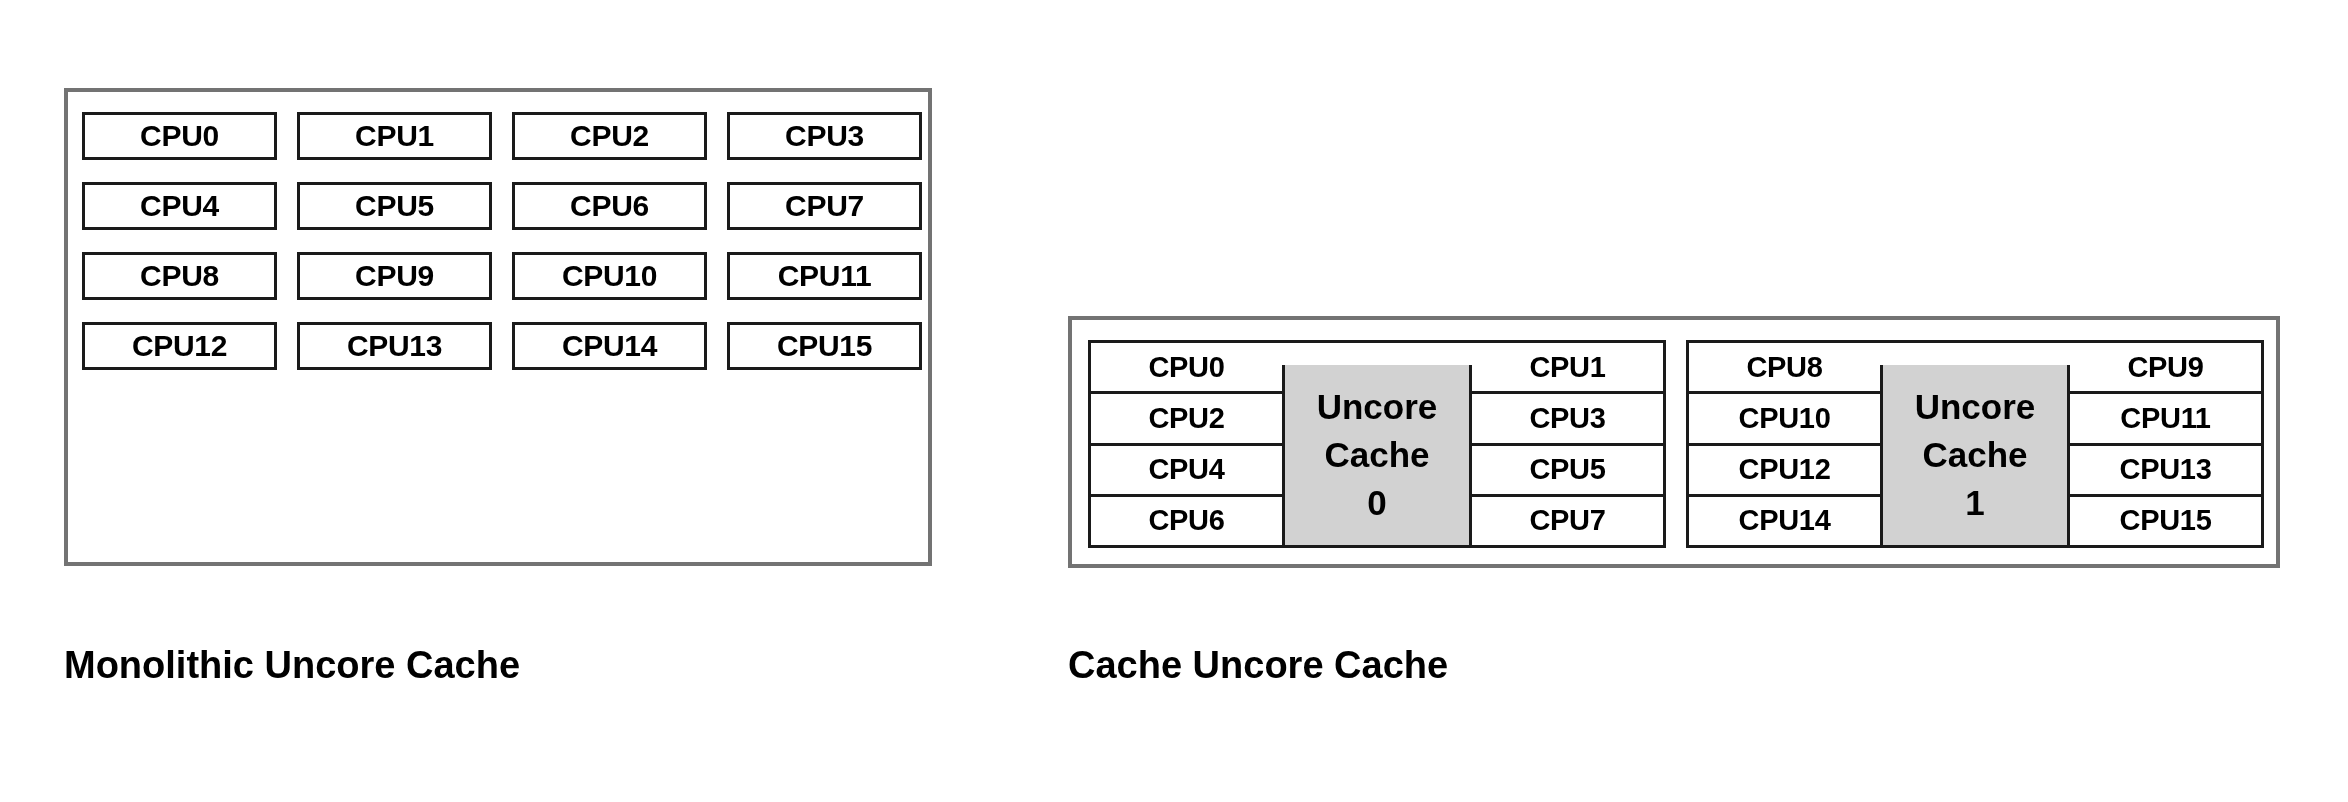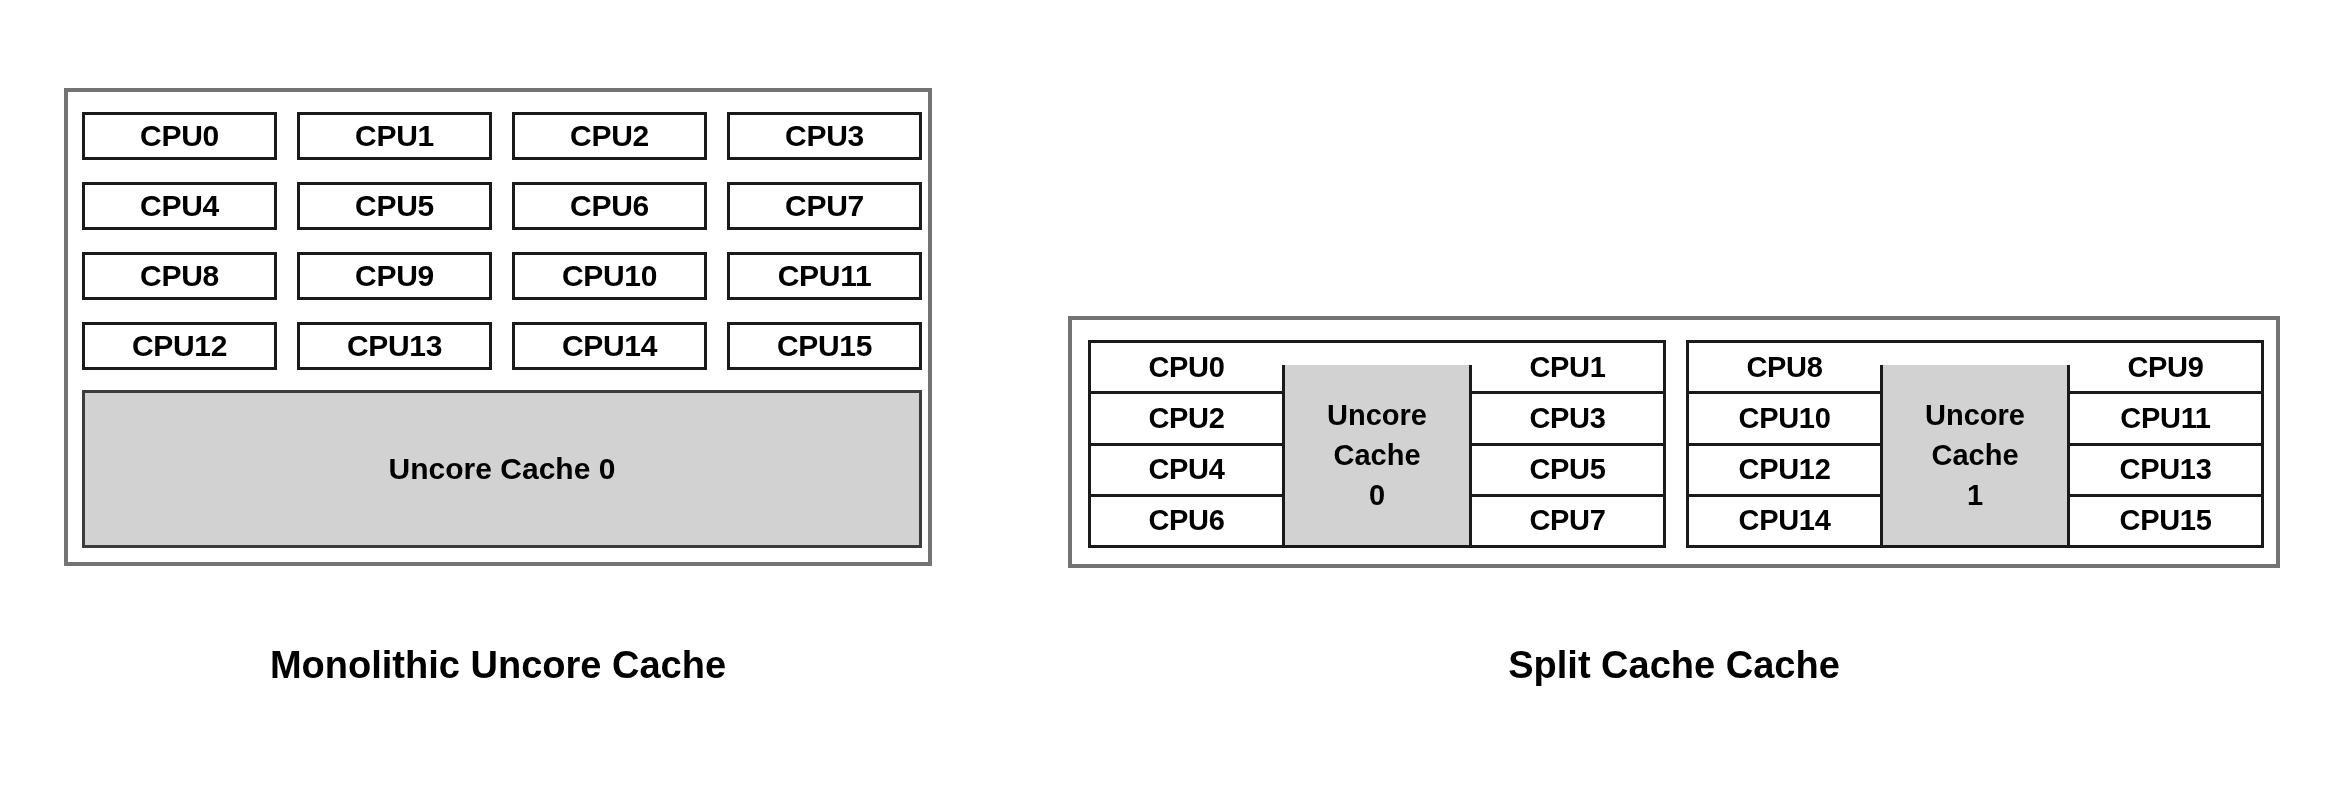--- a/index.html
+++ b/index.html
@@ -20,21 +20,21 @@
     position: absolute;
   }
   .chip-outline {
     position: absolute;
     box-sizing: border-box;
     border: 4px solid #737373;
     background: #ffffff;
   }
   .caption {
     position: absolute;
-    text-align: center;
+    text-align: left;
     font-weight: bold;
     color: #000000;
     white-space: nowrap;
   }
 
   
   #mono-outline {
     left: 64px;
     top: 88px;
     width: 868px;
@@ -136,21 +136,21 @@
   .split-cache {
     box-sizing: border-box;
     width: 190px;
     border-left: 3px solid #1a1a1a;
     border-right: 3px solid #1a1a1a;
     background: #d2d2d2;
     display: flex;
     flex-direction: column;
     align-items: center;
     justify-content: center;
-    font-size: 29px;
+    font-size: 35px;
     font-weight: bold;
     color: #000000;
     line-height: 1.38;
     margin-top: 22px;
   }
   #split-caption {
     left: 1068px;
     top: 644px;
     width: 1212px;
     font-size: 38px;
@@ -172,21 +172,20 @@
       <div class="mono-cpu">CPU7</div>
       <div class="mono-cpu">CPU8</div>
       <div class="mono-cpu">CPU9</div>
       <div class="mono-cpu">CPU10</div>
       <div class="mono-cpu">CPU11</div>
       <div class="mono-cpu">CPU12</div>
       <div class="mono-cpu">CPU13</div>
       <div class="mono-cpu">CPU14</div>
       <div class="mono-cpu">CPU15</div>
     </div>
-    <div id="mono-cache">Uncore Cache 0</div>
   </div>
   <div class="caption" id="mono-caption">Monolithic Uncore Cache</div>
 </div>
 
 <div class="figure">
   <div class="chip-outline" id="split-outline">
     <div class="split-inner">
 
       <div class="cluster">
         <div class="cpu-col">
@@ -223,14 +222,14 @@
         <div class="cpu-col right-col">
           <div class="split-cpu">CPU9</div>
           <div class="split-cpu">CPU11</div>
           <div class="split-cpu">CPU13</div>
           <div class="split-cpu">CPU15</div>
         </div>
       </div>
 
     </div>
   </div>
-  <div class="caption" id="split-caption">Split Cache Cache</div>
+  <div class="caption" id="split-caption">Cache Uncore Cache</div>
 </div>
 
 </body></html>

